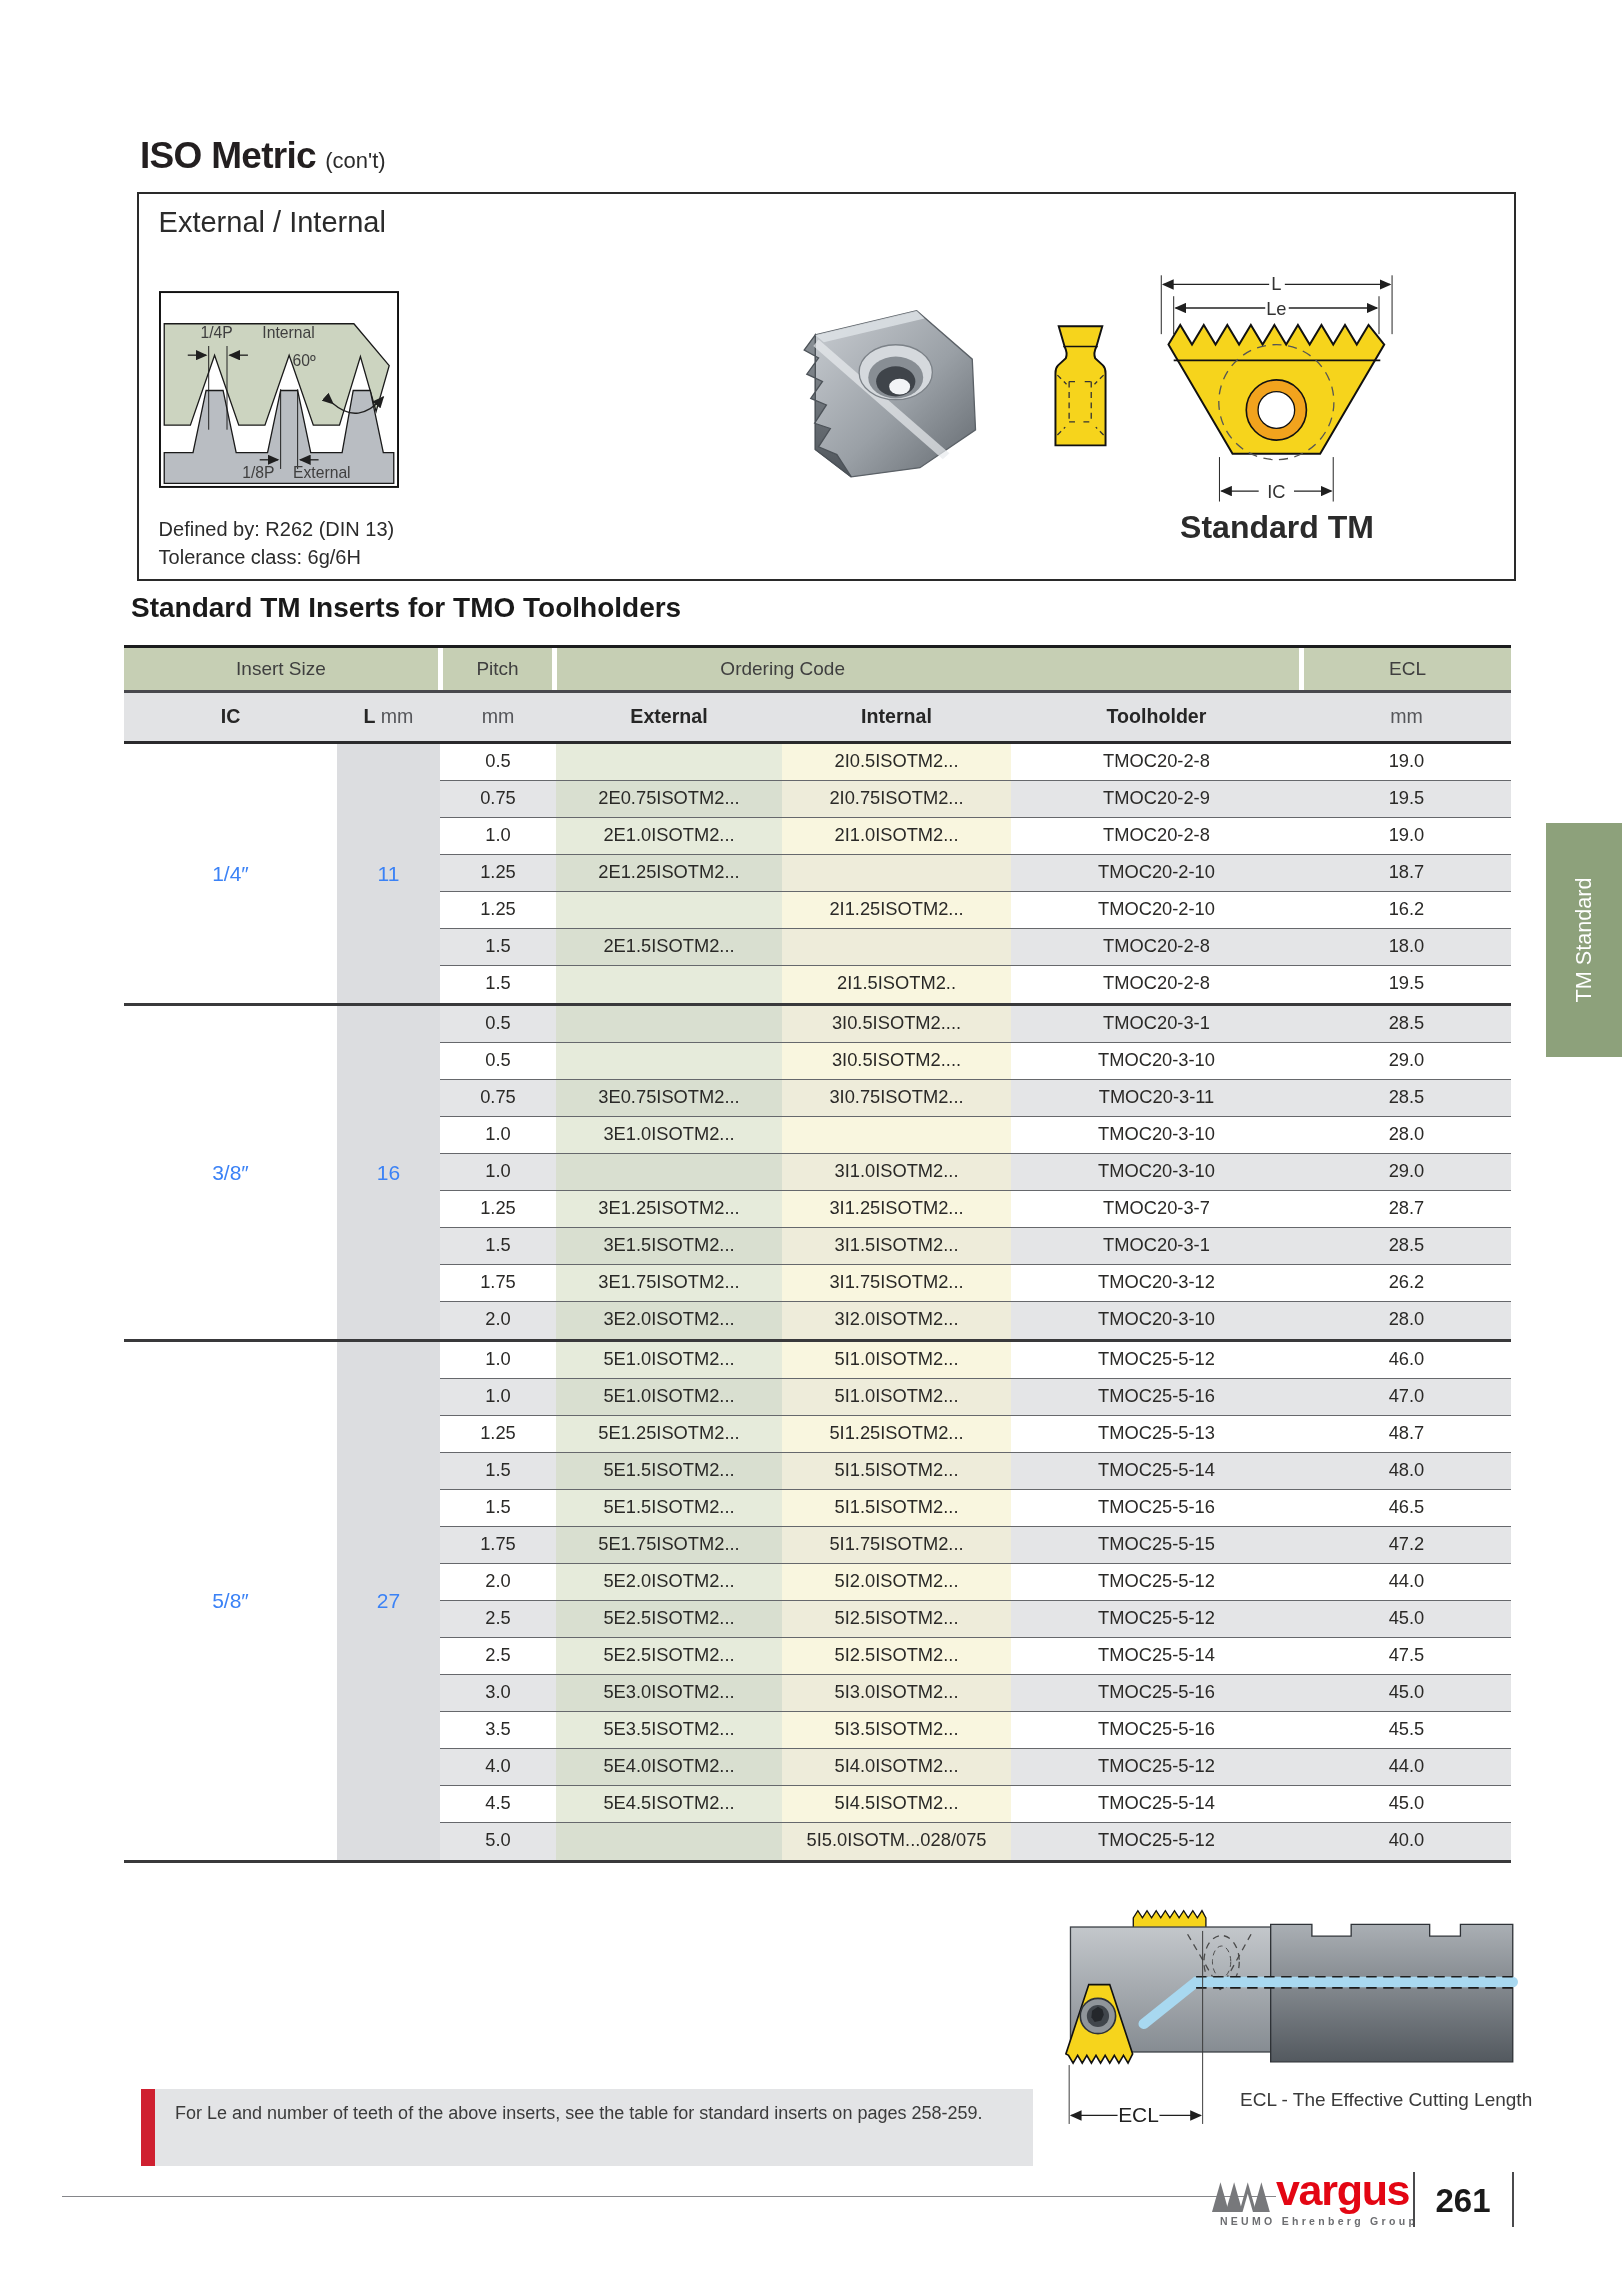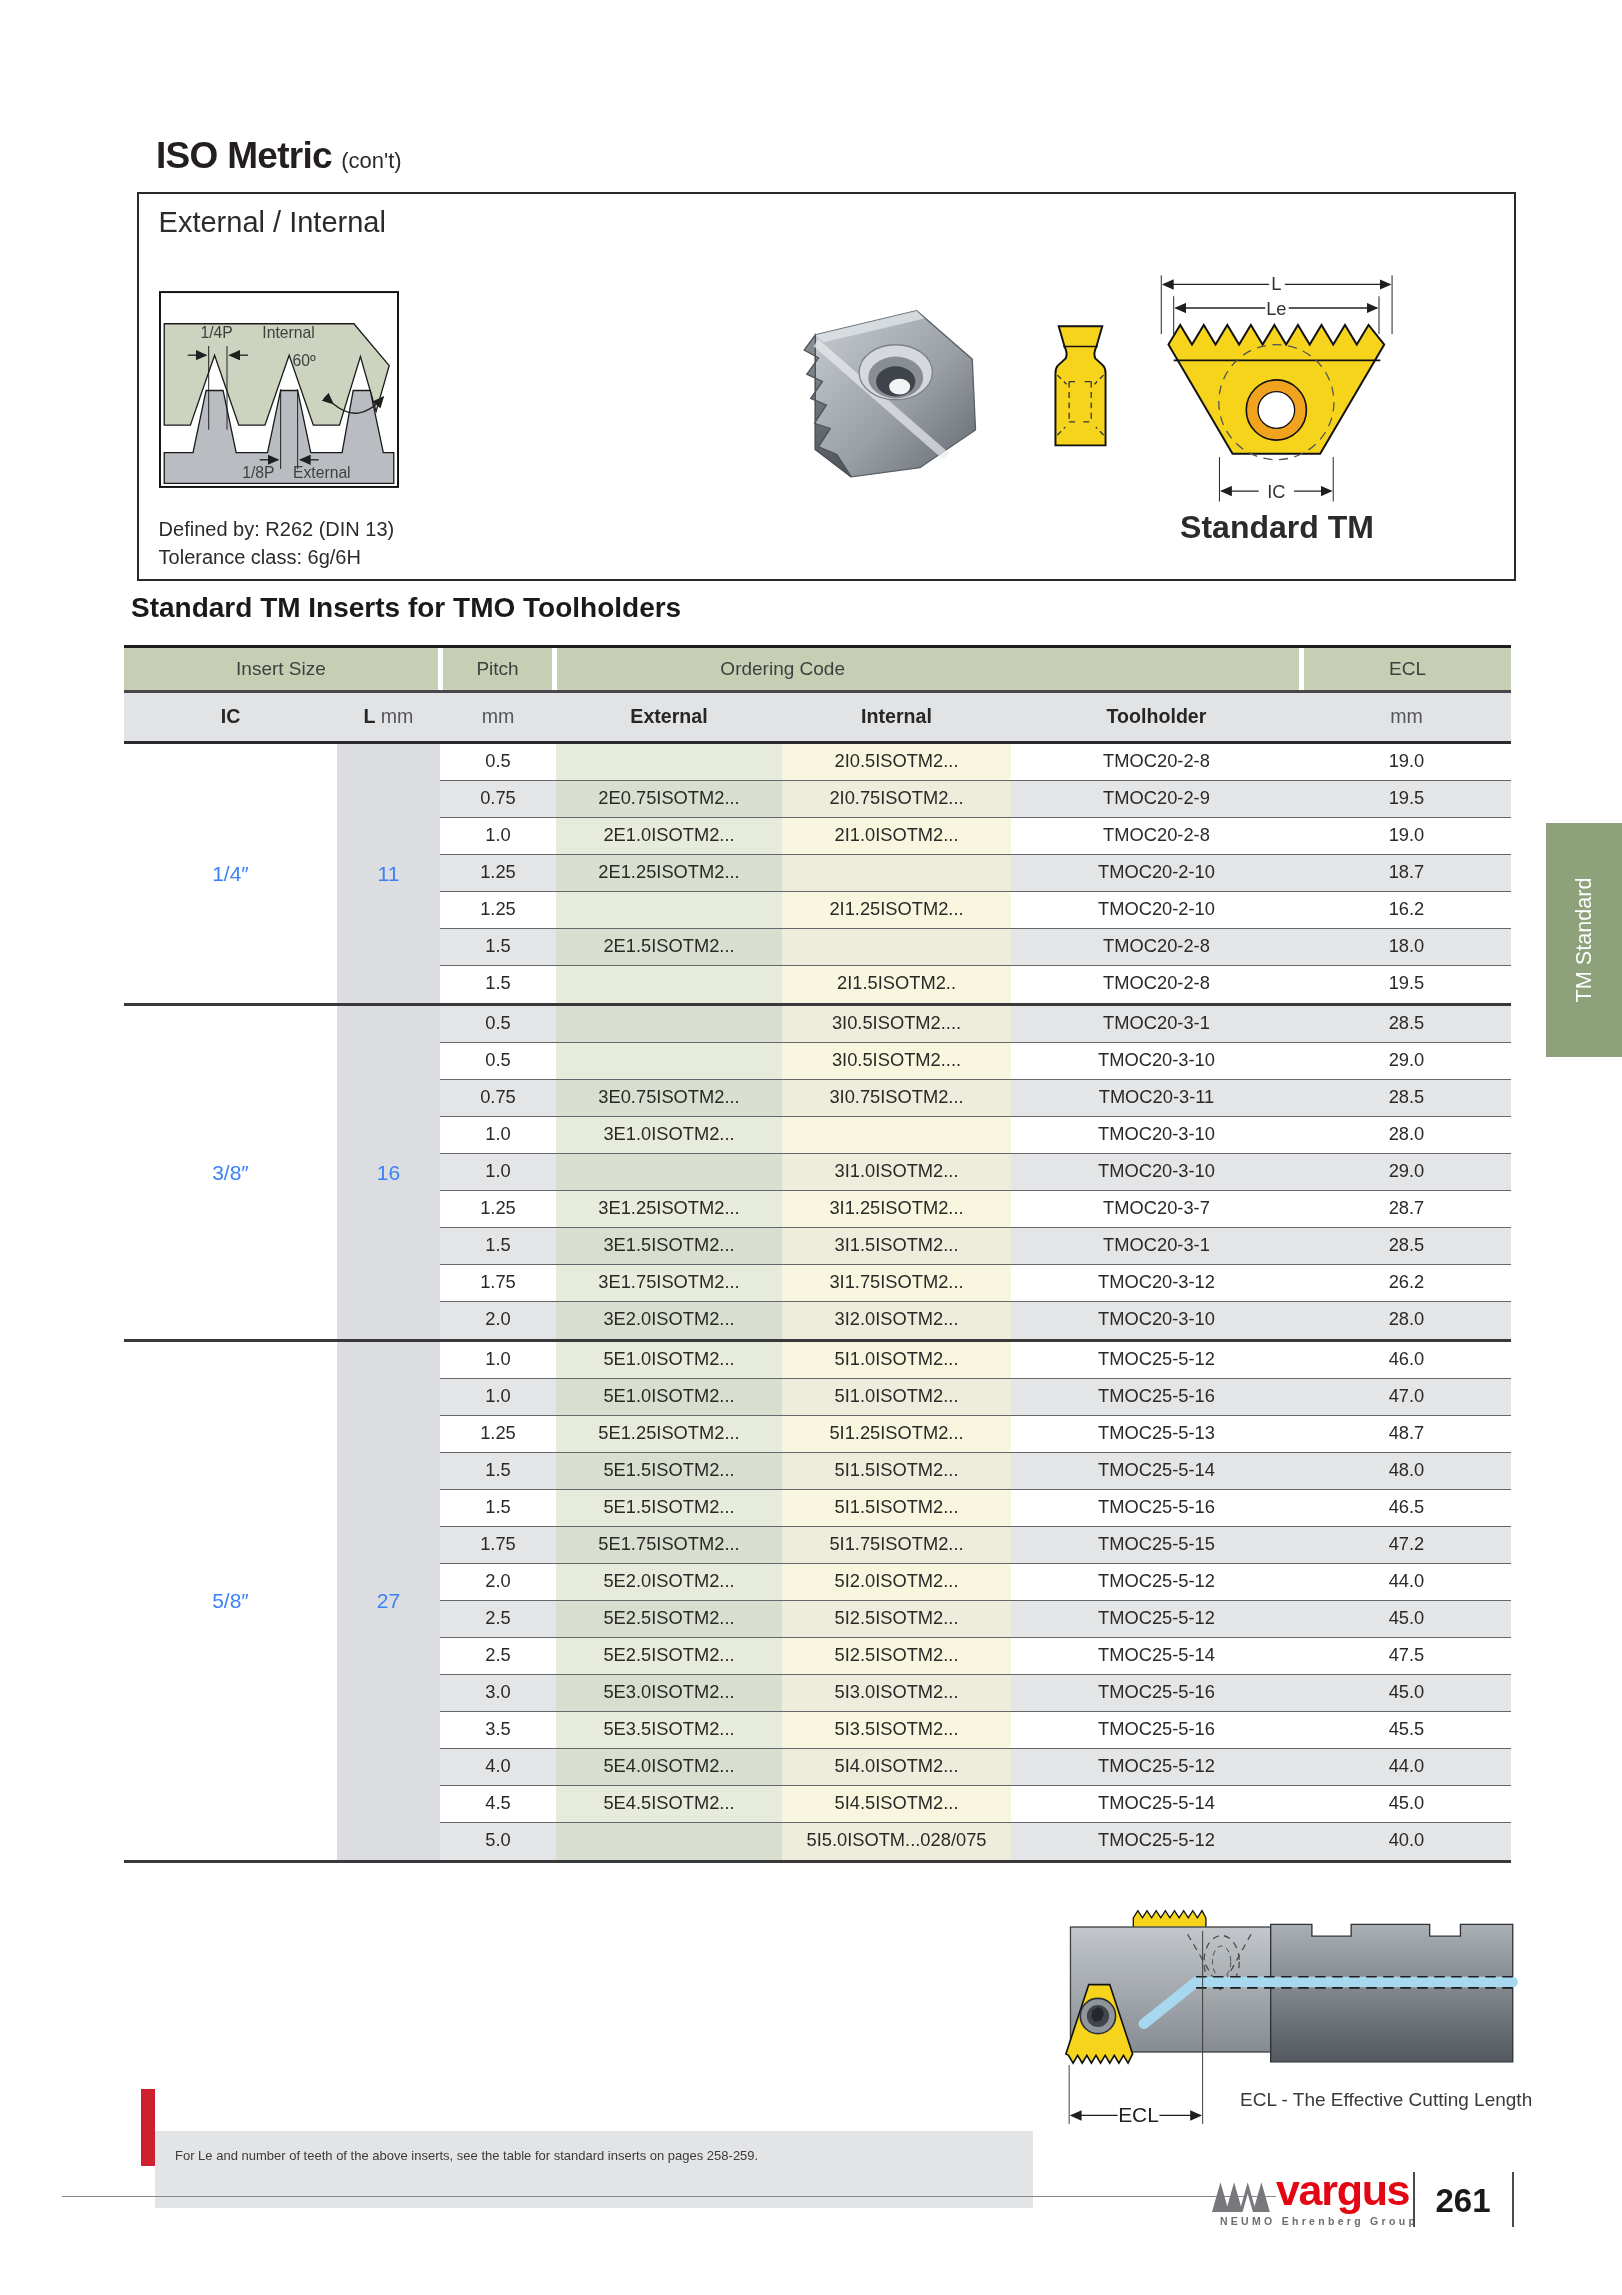--- a/index.html
+++ b/index.html
@@ -1,21 +1,21 @@
 <!DOCTYPE html>
 <html style="font-size:10.5px"><head>
 <meta charset="utf-8">
 <style>
   html,body{margin:0;padding:0;background:#fff;}
   #page{position:relative;width:1623px;height:2295px;background:#fff;overflow:hidden;
         font-family:"Liberation Sans",sans-serif;color:#2a2927;}
   .abs{position:absolute;}
 
   
-  #page-title{left:156px;top:135px;font-size:37px;font-weight:bold;color:#231f20;letter-spacing:-0.7px;}
+  #page-title{left:140px;top:135px;font-size:37px;font-weight:bold;color:#231f20;letter-spacing:-0.7px;}
   #page-title .suffix{font-size:22px;font-weight:400;letter-spacing:0;margin-left:9.2px;color:#2b2b2b;}
 
   
   #main-box{left:137px;top:192px;width:1379px;height:389px;border:2px solid #2a2a2a;background:#fff;box-sizing:border-box;}
   #box-title{position:absolute;left:19.6px;top:11.8px;font-size:29px;color:#2b2b2b;}
   #defined-text{position:absolute;left:19.6px;top:322px;font-size:20px;line-height:27.5px;color:#2b2b2b;}
   #standard-tm-label{position:absolute;left:1020px;top:315px;width:236px;text-align:center;font-size:32px;font-weight:bold;color:#2b2b2b;}
 
   
   #side-tab{left:1546px;top:823px;width:77px;height:234px;background:#8da17b;display:flex;align-items:center;justify-content:center;}
@@ -52,21 +52,21 @@
   .row.sep .c-p,.row.sep .c-e,.row.sep .c-i,.row.sep .c-t,.row.sep .c-ecl{border-bottom-color:#66686c;}
   .g-ic,.g-l{position:absolute;top:0;bottom:0;display:flex;align-items:center;justify-content:center;
              font-size:21px;color:#3b82f6;pointer-events:none;}
   .g-ic{left:0;width:213px;}
   .g-l{left:213px;width:103px;}
 
   
   #note{left:141px;top:2089px;display:flex;}
   #note .bar{width:14.4px;height:77px;background:#cf2030;}
   #note .body{width:878px;height:77px;background:#e3e4e6;box-sizing:border-box;padding:10.5px 0 0 19.6px;
-              font-size:13px;line-height:27.5px;color:#3b3b3b;margin-top:42px;}
+              font-size:18px;line-height:27.5px;color:#3b3b3b;}
 
   
   #footer-rule{left:62px;top:2196px;width:1214px;height:1.3px;background:#85868a;}
   #logo{left:1212px;top:2174px;width:209px;height:59px;}
   #logo .brand{position:absolute;left:64px;top:-7.9px;font-size:43px;font-weight:bold;color:#e30613;letter-spacing:-1.3px;}
   #logo .sub{position:absolute;left:7.9px;top:41px;font-size:10.5px;font-weight:bold;letter-spacing:3.3px;color:#6d6e71;}
   .vdiv{width:2px;height:55px;background:#4a4a4c;}
   #vdiv1{left:1413px;top:2172px;}
   #vdiv2{left:1512px;top:2172px;}
   #page-number{left:1421px;top:2182px;width:84px;text-align:center;font-size:33px;font-weight:bold;color:#1a1a1a;}

